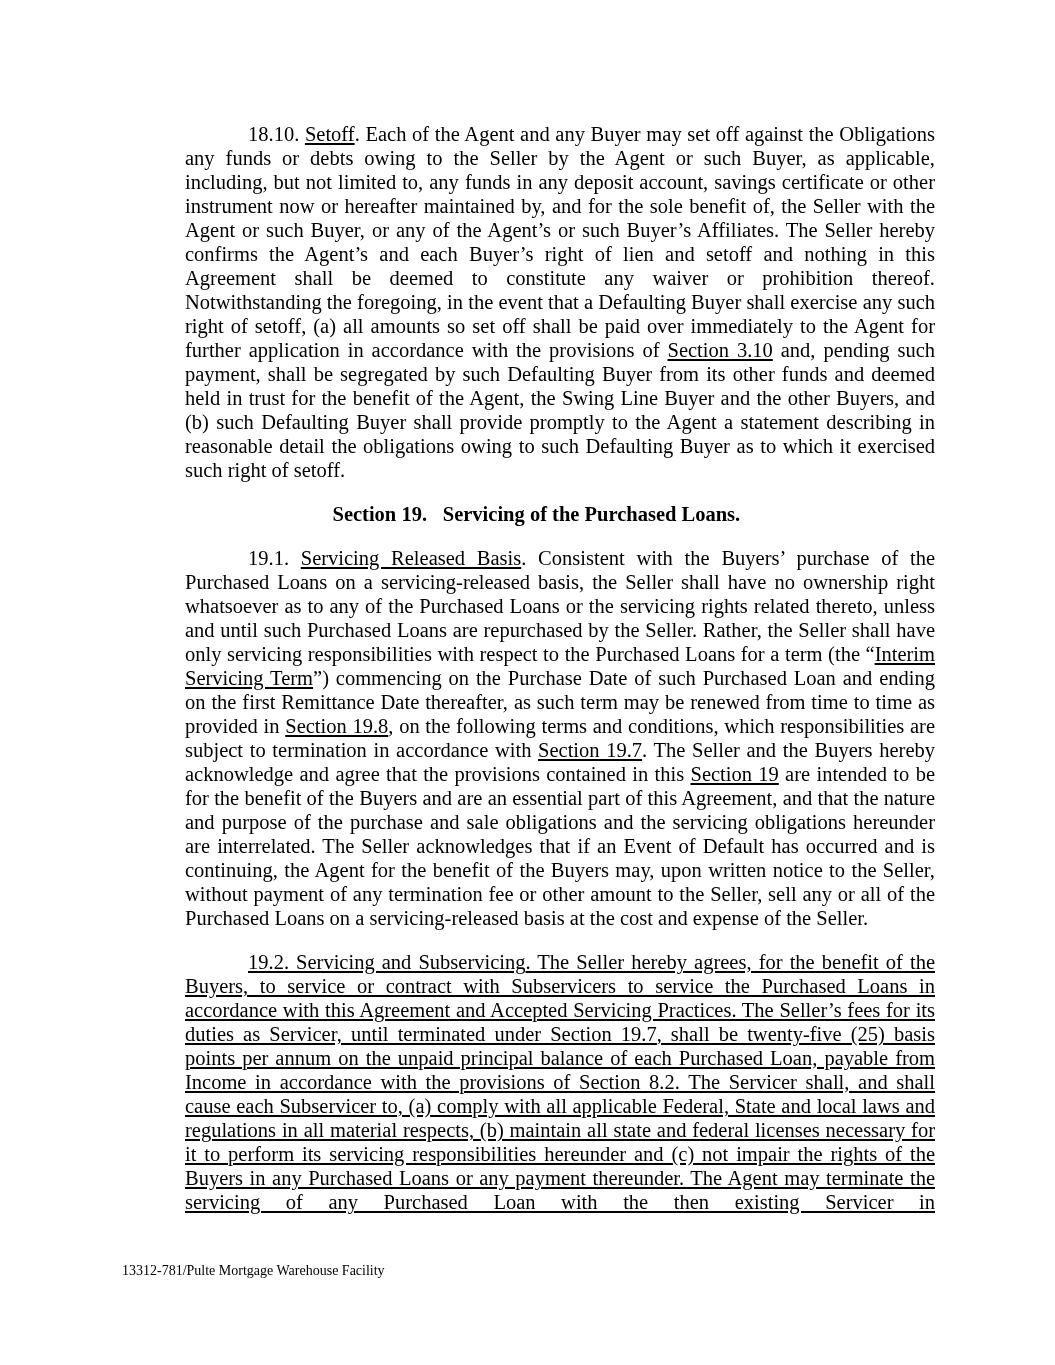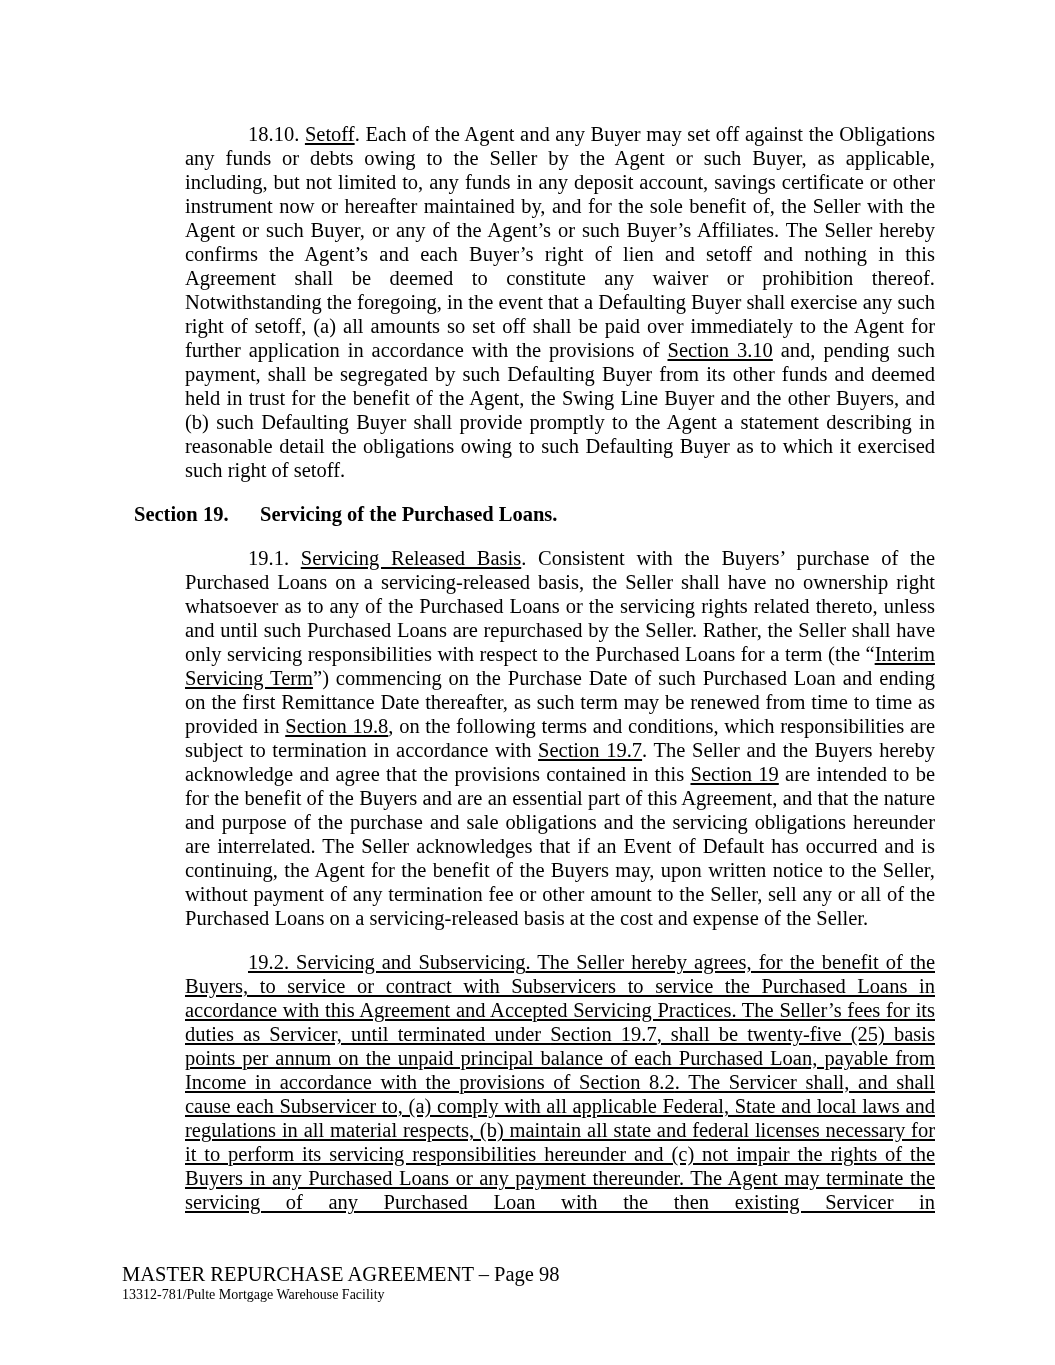--- a/index.html
+++ b/index.html
@@ -26,22 +26,23 @@
     margin: 20px 0;
     margin-left: 63px;
     text-indent: 63px;
   }
   .para.justify-last {
     text-align-last: justify;
     text-decoration: underline;
   }
   .heading {
     font-weight: bold;
-    margin: 20px 12px;
+    margin: 20px 0;
     white-space: nowrap;
+    text-align: center;
   }
   .heading .num {
     display: inline-block;
     width: 126px;
   }
   .u {
     text-decoration: underline;
   }
   .footer {
     position: absolute;
@@ -61,16 +62,15 @@
 <body>
 
 <div class="page">
   <div class="doc-body" id="doc-body">
       <div class="para"><span>18.10.  </span><span class="u">Setoff</span><span>.  Each of the Agent and any Buyer may set off against the Obligations any funds or debts owing to the Seller by the Agent or such Buyer, as applicable, including, but not limited to, any funds in any deposit account, savings certificate or other instrument now or hereafter maintained by, and for the sole benefit of, the Seller with the Agent or such Buyer, or any of the Agent’s or such Buyer’s Affiliates.  The Seller hereby confirms the Agent’s and each Buyer’s right of lien and setoff and nothing in this Agreement shall be deemed to constitute any waiver or prohibition thereof.  Notwithstanding the foregoing, in the event that a Defaulting Buyer shall exercise any such right of setoff, (a) all amounts so set off shall be paid over immediately to the Agent for further application in accordance with the provisions of </span><span class="u">Section 3.10</span><span> and, pending such payment, shall be segregated by such Defaulting Buyer from its other funds and deemed held in trust for the benefit of the Agent, the Swing Line Buyer and the other Buyers, and (b) such Defaulting Buyer shall provide promptly to the Agent a statement describing in reasonable detail the obligations owing to such Defaulting Buyer as to which it exercised such right of setoff.</span></div>
       <div class="heading"><span class="num">Section 19.</span><span>Servicing of the Purchased Loans.</span></div>
       <div class="para"><span>19.1.  </span><span class="u">Servicing Released Basis</span><span>.  Consistent with the Buyers’ purchase of the Purchased Loans on a servicing-released basis, the Seller shall have no ownership right whatsoever as to any of the Purchased Loans or the servicing rights related thereto, unless and until such Purchased Loans are repurchased by the Seller.  Rather, the Seller shall have only servicing responsibilities with respect to the Purchased Loans for a term (the “</span><span class="u">Interim Servicing Term</span><span>”) commencing on the Purchase Date of such Purchased Loan and ending on the first Remittance Date thereafter, as such term may be renewed from time to time as provided in </span><span class="u">Section 19.8</span><span>, on the following terms and conditions, which responsibilities are subject to termination in accordance with </span><span class="u">Section 19.7</span><span>.  The Seller and the Buyers hereby acknowledge and agree that the provisions contained in this </span><span class="u">Section 19</span><span> are intended to be for the benefit of the Buyers and are an essential part of this Agreement, and that the nature and purpose of the purchase and sale obligations and the servicing obligations hereunder are interrelated.  The Seller acknowledges that if an Event of Default has occurred and is continuing, the Agent for the benefit of the Buyers may, upon written notice to the Seller, without payment of any termination fee or other amount to the Seller, sell any or all of the Purchased Loans on a servicing-released basis at the cost and expense of the Seller.</span></div>
       <div class="para justify-last"><span>19.2.  </span><span class="u">Servicing and Subservicing</span><span>.  The Seller hereby agrees, for the benefit of the Buyers, to service or contract with Subservicers to service the Purchased Loans in accordance with this Agreement and Accepted Servicing Practices.  The Seller’s fees for its duties as Servicer, until terminated under </span><span class="u">Section 19.7</span><span>, shall be twenty-five (25) basis points per annum on the unpaid principal balance of each Purchased Loan, payable from Income in accordance with the provisions of </span><span class="u">Section 8.2</span><span>.  The Servicer shall, and shall cause each Subservicer to, (a) comply with all applicable Federal, State and local laws and regulations in all material respects, (b) maintain all state and federal licenses necessary for it to perform its servicing responsibilities hereunder and (c) not impair the rights of the Buyers in any Purchased Loans or any payment thereunder.  The Agent may terminate the servicing of any Purchased Loan with the then existing Servicer in</span></div>
     </div>
   <div class="footer">
-    <div class="footer-l1">MASTER REPURCHASE AGREEMENT – Page 98</div>
     <div class="footer-l2">13312-781/Pulte Mortgage Warehouse Facility</div>
   </div>
 </div>
 
 </body></html>

